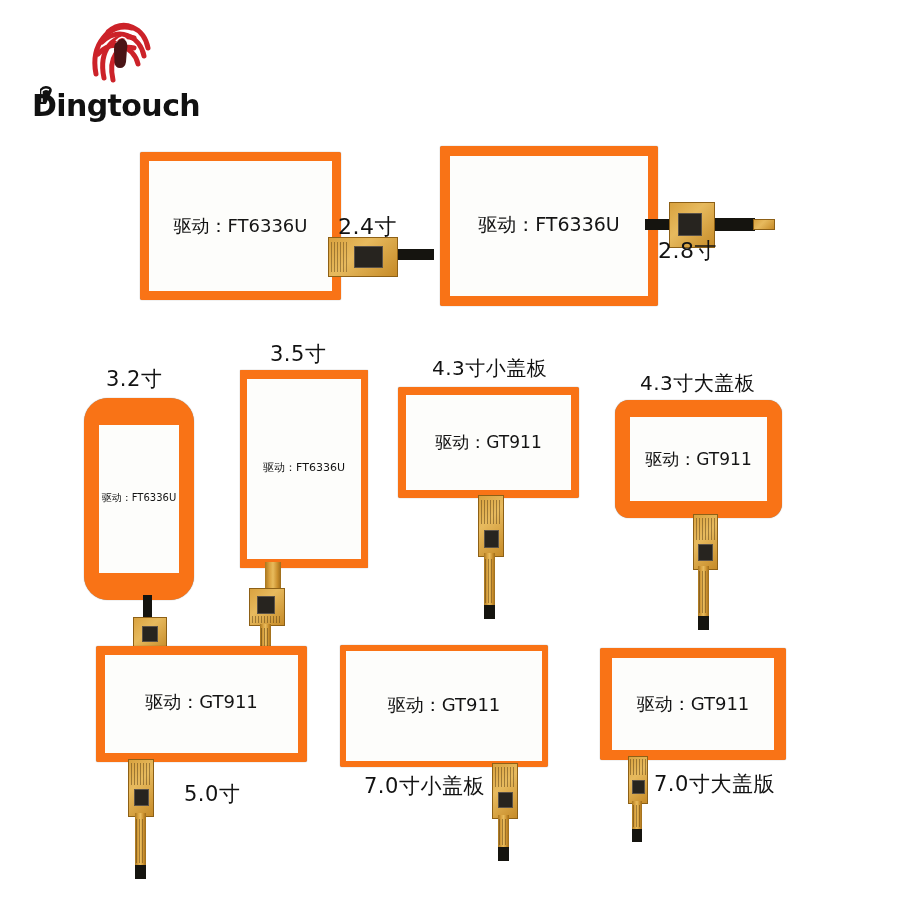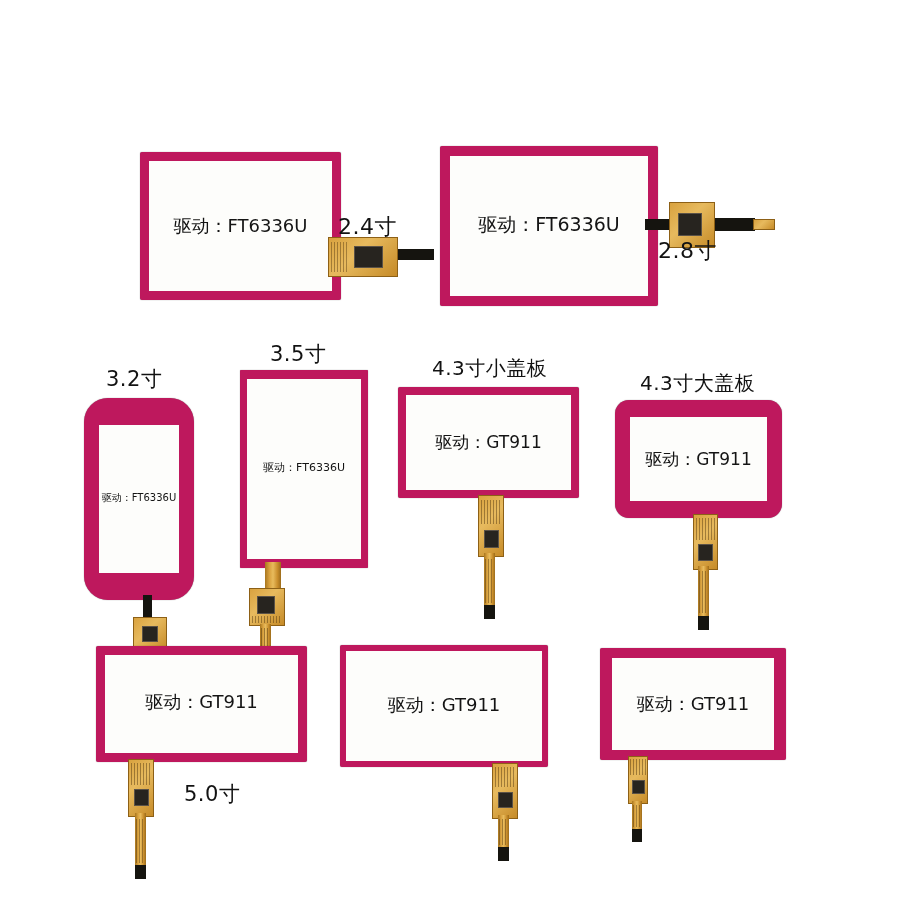--- a/index.html
+++ b/index.html
@@ -54,21 +54,21 @@
     width: 26px;
     height: 26px;
   }
 
   
   .panel-group {
     position: absolute;
   }
   .panel {
     position: absolute;
-    background: #be185d;
+    background: #f97316;
     box-sizing: border-box;
     box-shadow: 0 0 1px rgba(0,0,0,0.55);
   }
   .panel .screen {
     position: absolute;
     background: #fdfdfb;
   }
   .panel-label-inner {
     position: absolute;
     left: 0;
@@ -115,20 +115,45 @@
     background: repeating-linear-gradient(90deg,
       rgba(70,45,10,0.55) 0px, rgba(70,45,10,0.55) 1px,
       rgba(255,255,255,0.0) 1px, rgba(255,255,255,0.0) 3px);
   }
 </style>
 </head>
 <body>
 
 <div id="canvas">
 
+  <div id="logo-block">
+    <div id="logo-mark">
+      <svg viewBox="0 0 80 72" width="80" height="72" aria-hidden="true">
+        <g fill="none" stroke="#cc2229" stroke-linecap="round">
+          <path d="M16 60 C 10 30, 30 8, 52 14" stroke-width="5"></path>
+          <path d="M24 64 C 18 36, 34 18, 54 24" stroke-width="5"></path>
+          <path d="M33 66 C 28 44, 38 30, 54 34" stroke-width="5"></path>
+          <path d="M28 18 C 44 4, 64 14, 68 34" stroke-width="5"></path>
+          <path d="M22 28 C 38 12, 60 22, 64 42" stroke-width="5"></path>
+          <path d="M18 40 C 32 24, 54 32, 58 50" stroke-width="5"></path>
+        </g>
+        <g fill="#4a1416">
+          <path d="M37 28 q5 -6 9 -1 q2 3 1 8 l-1 13 q-1 6 -6 6 q-5 0 -5.5 -6 l-0.5 -12 q-0.3 -6 3 -8 z"></path>
+        </g>
+        <path d="M36 27 q6 -7 11 -1" fill="none" stroke="#ffffff" stroke-width="1.6"></path>
+      </svg>
+    </div>
+    <div id="logo-dingmark">
+      <svg viewBox="0 0 26 26" width="26" height="26" aria-hidden="true">
+        <path d="M6 22 L6 7 q4 -5 10 -2 q3 2 1 6 l-5 11 z" fill="#111111"></path>
+        <path d="M8 20 L8 9 q3 -3 7 -1" fill="none" stroke="#ffffff" stroke-width="1.4"></path>
+      </svg>
+    </div>
+    <div id="logo-wordmark">Dingtouch</div>
+  </div>
 
   <div class="panel-group" style="left:140px; top:152px; width:260px; height:160px;">
     <div class="panel" style="left:0; top:0; width:201px; height:148px; border-radius:2px;">
       <div class="screen" style="left:9px; top:9px; right:9px; bottom:9px;"></div>
       <div class="panel-label-inner" style="top:62px; font-size:18px;">驱动：FT6336U</div>
     </div>
 
     <div class="fpc" style="left:188px; top:85px; width:118px; height:40px;">
       <div class="fpc-pad" style="left:0px; top:0px; width:70px; height:40px;"></div>
       <div class="fpc-lines" style="left:3px; top:5px; width:18px; height:30px; opacity:0.75;"></div>
@@ -247,31 +272,33 @@
     </div>
 
     <div class="fpc" style="left:148px; top:118px; width:44px; height:110px;">
       <div class="fpc-pad" style="left:4px; top:0px; width:26px; height:56px;"></div>
       <div class="fpc-lines" style="left:7px; top:4px; width:20px; height:20px; opacity:0.8;"></div>
       <div class="fpc-ic" style="left:10px; top:29px; width:15px; height:16px;"></div>
       <div class="fpc-tail" style="left:10px; top:52px; width:11px; height:34px;"></div>
       <div class="fpc-lines" style="left:11px; top:56px; width:9px; height:26px; opacity:0.75;"></div>
       <div class="fpc-conn" style="left:10px; top:84px; width:11px; height:14px;"></div>
     </div>
+    <div class="size-label" style="left:24px; top:127px; font-size:21px;">7.0寸小盖板</div>
   </div>
 
   <div class="panel-group" style="left:600px; top:648px; width:240px; height:230px;">
     <div class="panel" style="left:0px; top:0px; width:186px; height:112px; border-radius:2px;">
       <div class="screen" style="left:12px; top:10px; right:12px; bottom:10px;"></div>
       <div class="panel-label-inner" style="top:44px; font-size:18px;">驱动：GT911</div>
     </div>
 
     <div class="fpc" style="left:24px; top:108px; width:40px; height:100px;">
       <div class="fpc-pad" style="left:4px; top:0px; width:20px; height:48px;"></div>
       <div class="fpc-lines" style="left:6px; top:3px; width:16px; height:16px; opacity:0.8;"></div>
       <div class="fpc-ic" style="left:8px; top:24px; width:13px; height:14px;"></div>
       <div class="fpc-tail" style="left:8px; top:45px; width:10px; height:30px;"></div>
       <div class="fpc-lines" style="left:9px; top:49px; width:8px; height:22px; opacity:0.75;"></div>
       <div class="fpc-conn" style="left:8px; top:73px; width:10px; height:13px;"></div>
     </div>
+    <div class="size-label" style="left:54px; top:122px; font-size:21px;">7.0寸大盖版</div>
   </div>
 
 </div>
 
 </body></html>

